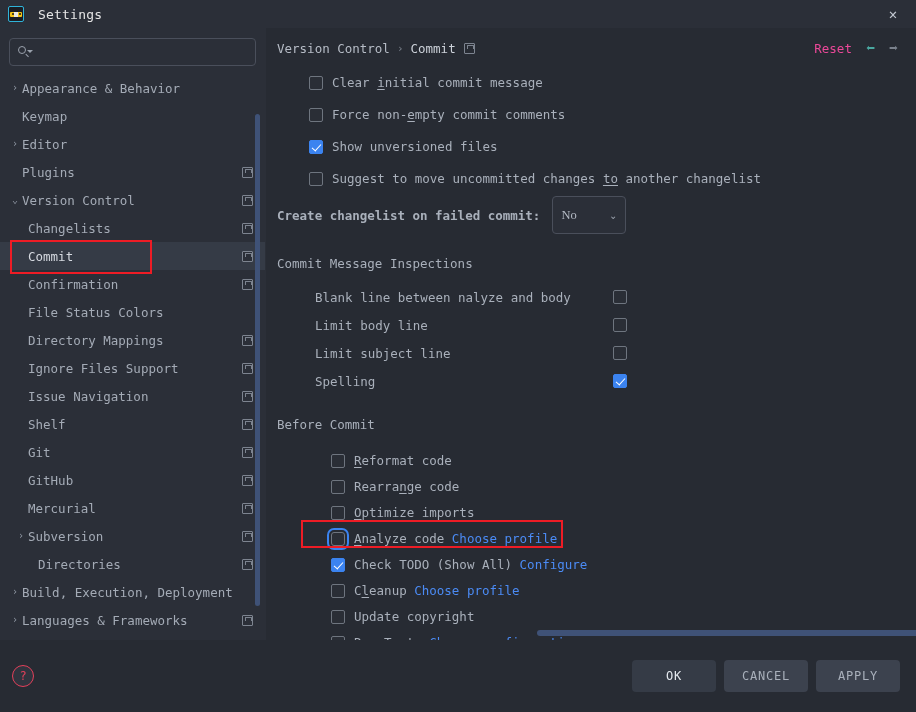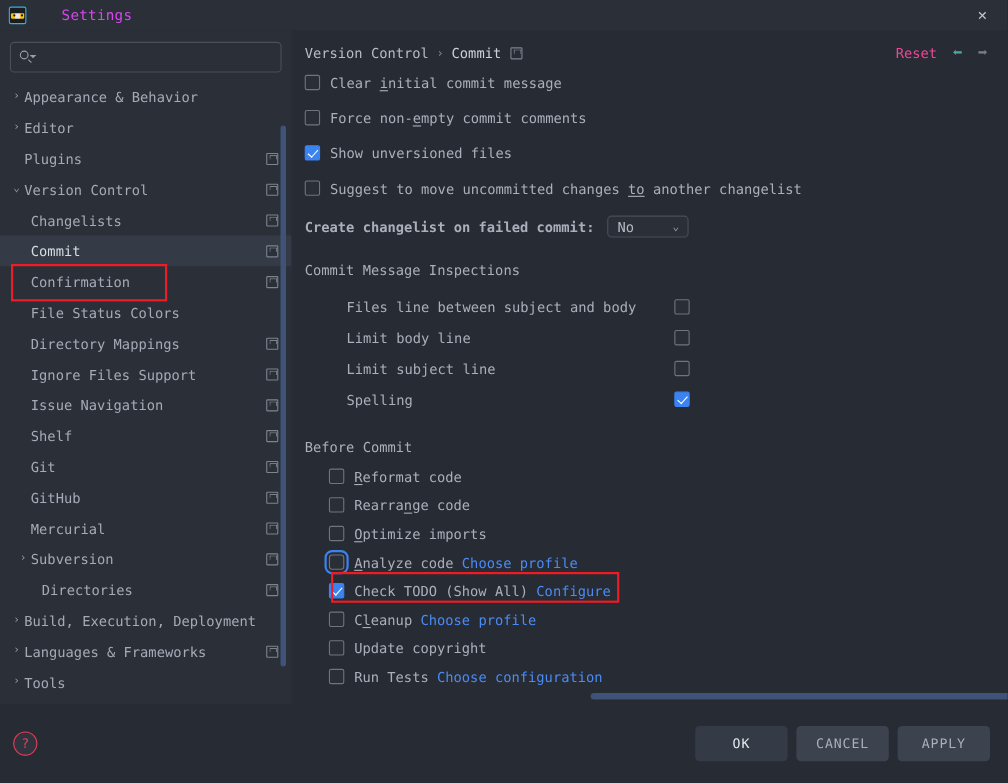--- a/index.html
+++ b/index.html
@@ -43,22 +43,22 @@
   .app-icon::after {
     content: "";
     position: absolute;
     left: 3px; top: 6px;
     width: 2px; height: 2px;
     background: #14161b;
     box-shadow: 7px 0 0 #14161b;
     border-radius: 50%;
   }
   .title-text {
-    margin-left: 32px;
-    color: #d946ef;
+    margin-left: 14px;
+    color: #e5e5e5;
     font-size: 13px;
     letter-spacing: .2px;
   }
   .win-close {
     position: absolute;
     right: 0; top: 0;
     width: 46px; height: 28px;
     display: flex; align-items: center; justify-content: center;
     color: #c3c9d2;
     font-size: 14px;
@@ -238,24 +238,25 @@
     font-size: 15px;
     cursor: pointer;
     line-height: 1;
   }
   .nav-arrow.back { color: #4aa8a0; }
   .nav-arrow.fwd { color: #7a818c; }
 
   
   .cb-row {
     display: flex;
-    align-items: flex-start;
+    align-items: flex-end;
     min-height: 22px;
     margin-bottom: 10px;
     position: relative;
+    margin-left: 32px;
   }
   .cb-row.tight { margin-bottom: 2px; min-height: 24px; }
   .cbox {
     width: 14px; height: 14px;
     border: 1px solid #6e757f;
     border-radius: 2px;
     background: #2a2e36;
     flex: none;
     position: relative;
     cursor: pointer;
@@ -305,28 +306,29 @@
   .insp-grid { width: 350px; }
 
   .combo-row {
     display: flex;
     align-items: center;
     margin-bottom: 22px;
   }
   .combo-label { color: #a9b0bb; font-size: 12.5px; font-weight: bold; }
   .combo {
     margin-left: 12px;
-    width: 74px; height: 20px;
+    width: 74px; height: 38px;
     border: 1px solid #4a4f5b;
     border-radius: 4px;
     background: #2b2f38;
     display: flex;
     align-items: center;
     padding: 0 8px;
     cursor: pointer;
+    font-family: Liberation Serif, serif;
   }
   .combo .val { color: #b4bac4; font-size: 12.5px; }
   .combo .chev {
     margin-left: auto;
     color: #9aa1ac;
     font-size: 10px;
   }
 
   .before-rows { padding-left: 22px; }
 
@@ -430,20 +432,24 @@
         </span>
         <input class="search-input" value="" placeholder="" style="">
       </div>
     </div>
 
     <div class="tree" id="tree">
         <div class="tree-item lvl0">
           <span class="twisty">›</span>
           <span class="label">Appearance &amp; Behavior</span>
         </div>
+        <div class="tree-item lvl0 no-twisty">
+          <span class="twisty"></span>
+          <span class="label">Keymap</span>
+        </div>
         <div class="tree-item lvl0">
           <span class="twisty">›</span>
           <span class="label">Editor</span>
         </div>
         <div class="tree-item lvl0 no-twisty">
           <span class="twisty"></span>
           <span class="label">Plugins</span>
           <span class="badge"></span>
         </div>
         <div class="tree-item lvl0">
@@ -562,21 +568,21 @@
       <span class="combo-label">Create changelist on failed commit:</span>
       <div class="combo">
         <span class="val">No</span>
         <span class="chev">⌄</span>
       </div>
     </div>
 
     <div class="section-title">Commit Message Inspections</div>
     <div class="insp-grid" id="insp-rows">
         <div class="insp-row">
-          <span class="insp-label">Files line between subject and body</span>
+          <span class="insp-label">Blank line between nalyze and body</span>
           <span class="cbox insp-cb"></span>
         </div>
         <div class="insp-row">
           <span class="insp-label">Limit body line</span>
           <span class="cbox insp-cb"></span>
         </div>
         <div class="insp-row">
           <span class="insp-label">Limit subject line</span>
           <span class="cbox insp-cb"></span>
         </div>

